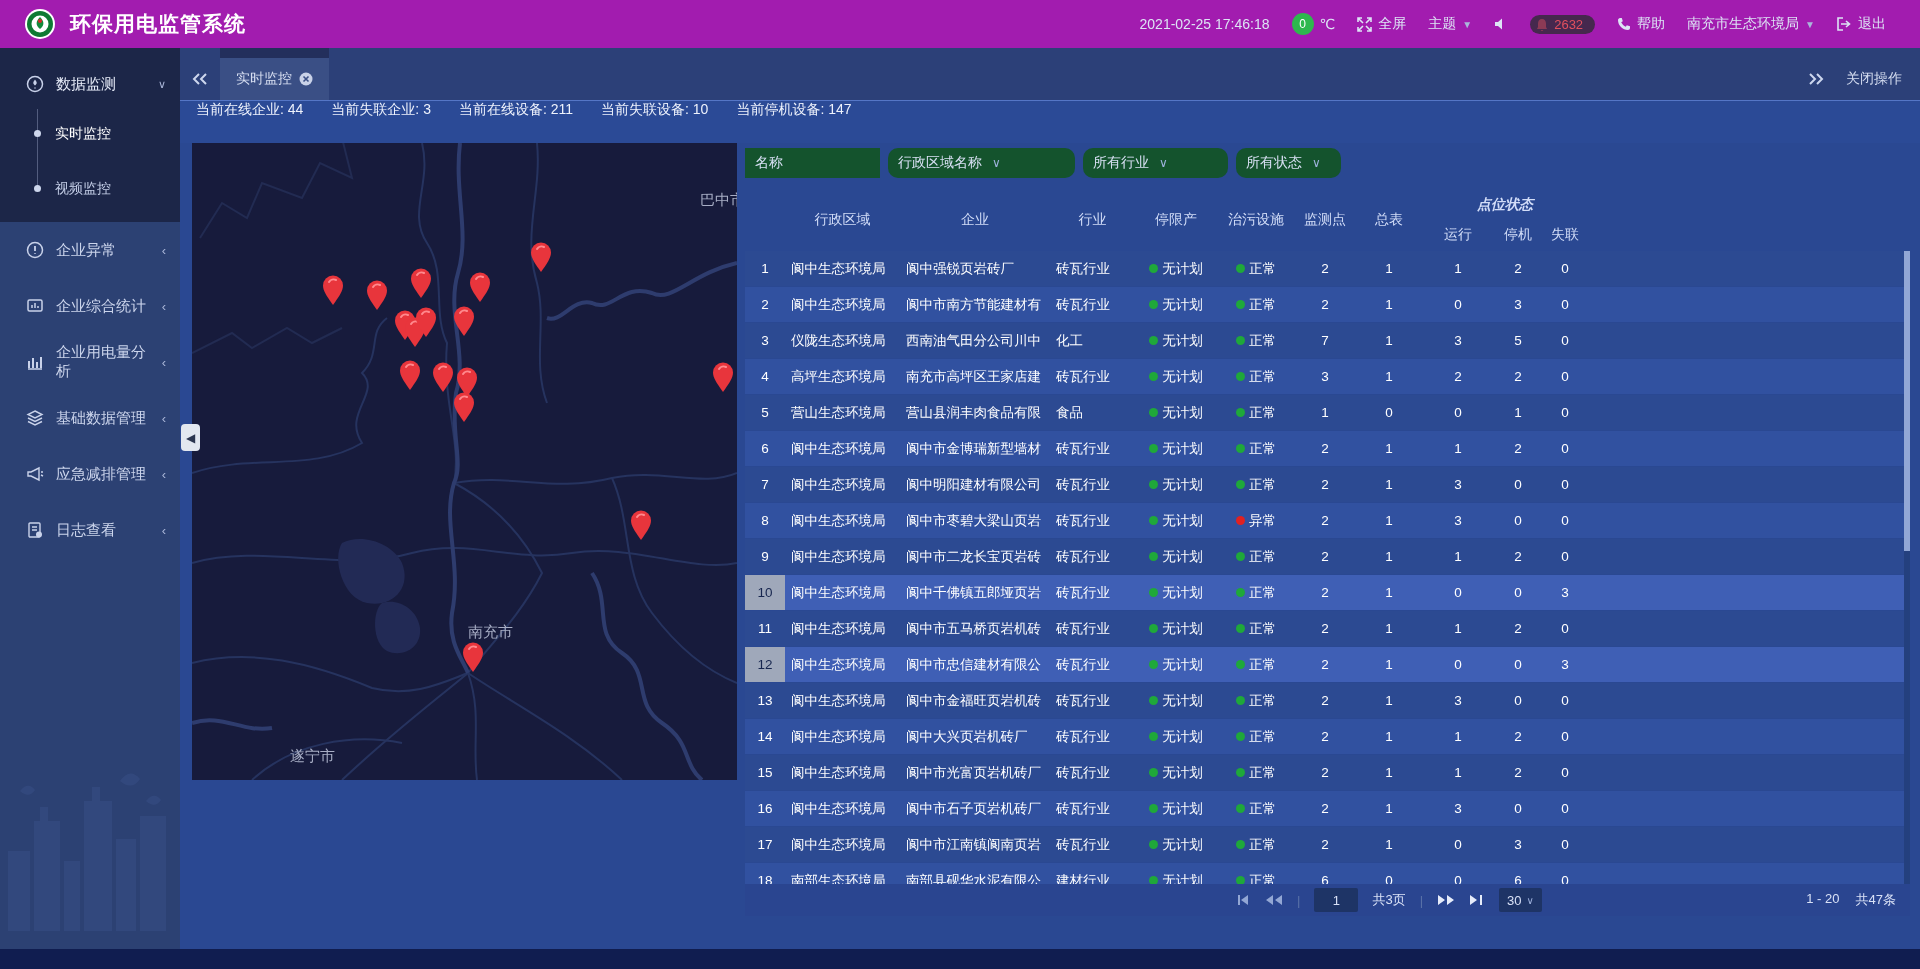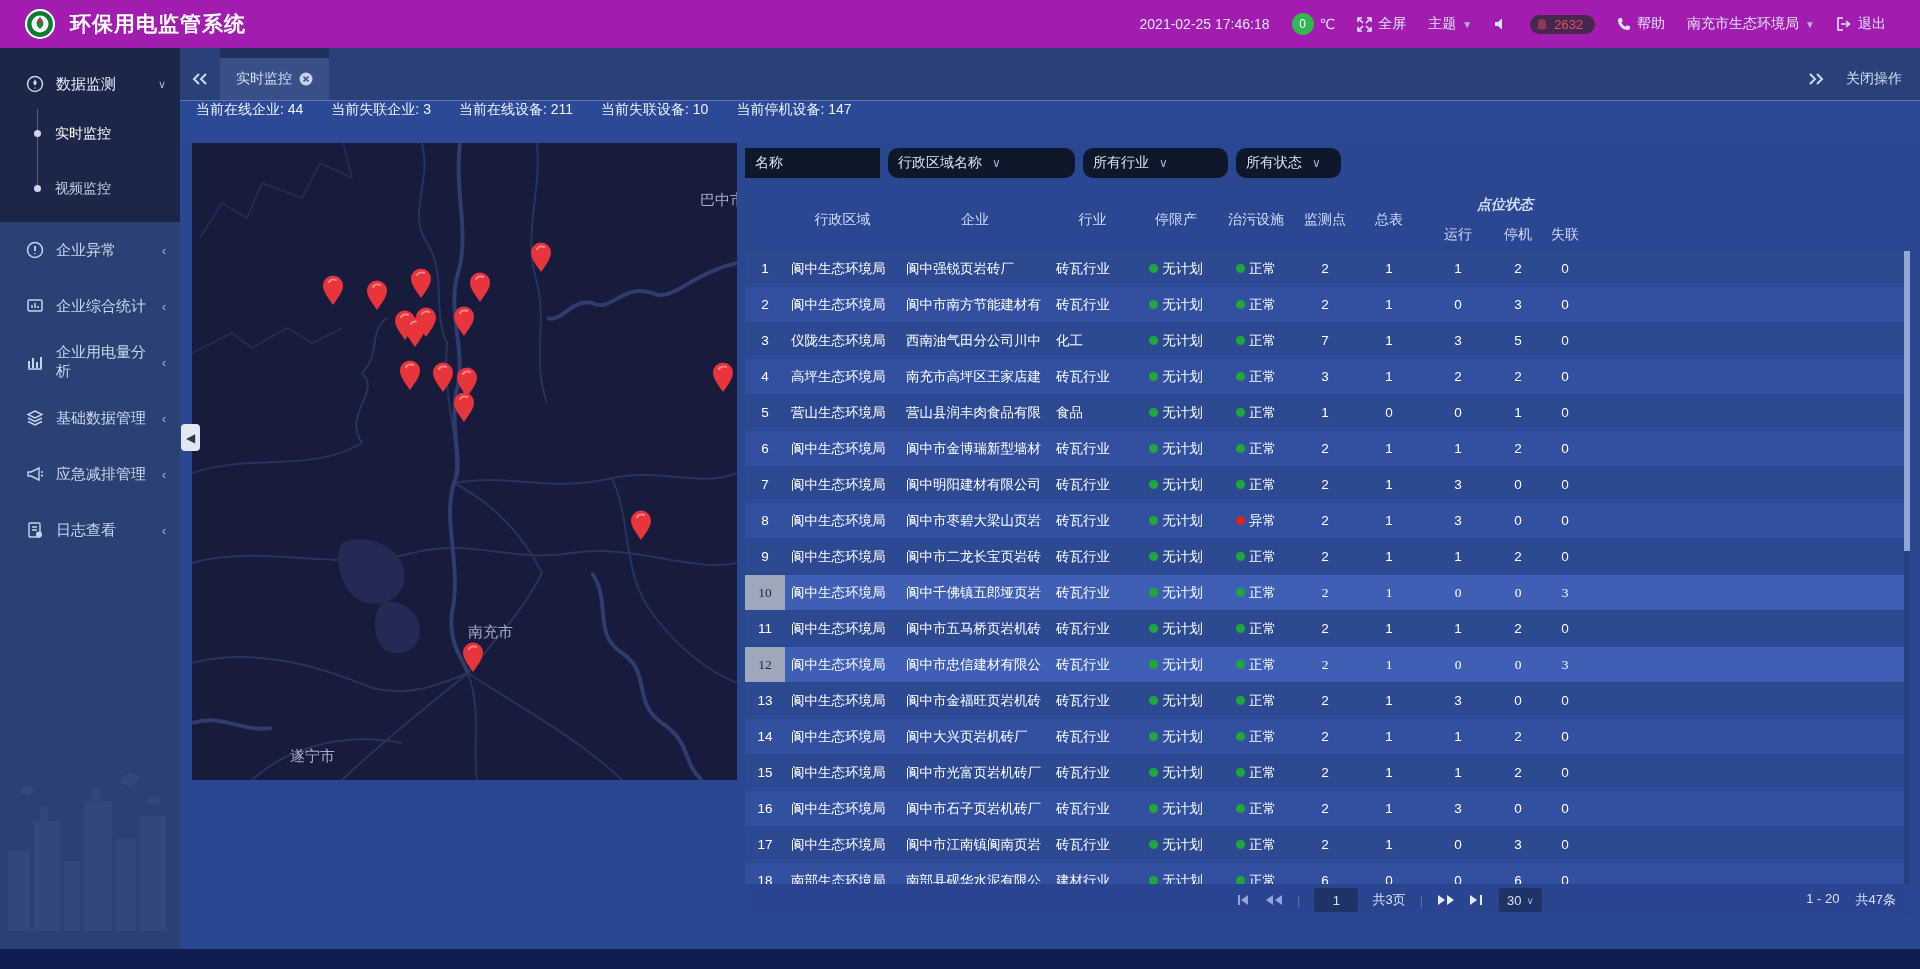--- a/index.html
+++ b/index.html
@@ -46,36 +46,36 @@
   
   .stats-strip { position:absolute; top:100px; left:180px; width:1740px; height:43px; background:#2b4a96; border-top:1px solid #5576c6; display:flex; gap:28px; padding-left:16px; font-size:14px; color:#eef2fc; z-index:9; }
   .stat-item { white-space:nowrap; }
 
   
   .map-panel { position:absolute; left:192px; top:143px; width:545px; height:637px; background:#171b3c; overflow:hidden; }
 
   
   .right-panel { position:absolute; left:745px; top:143px; width:1165px; height:773px; }
   .filter-row { position:absolute; top:5px; left:0; display:flex; gap:8px; }
-  .f-box { height:30px; background:#0f172a; color:#d8e0f4; font-size:14px; display:flex; align-items:center; padding:0 10px; }
+  .f-box { height:30px; background:#14532d; color:#d8e0f4; font-size:14px; display:flex; align-items:center; padding:0 10px; }
   .f-input { width:135px; }
   .f-sel { cursor:pointer;border-radius:10px; }
   .f-sel .v { color:#9fb2dd; font-size:12px; margin-left:10px; }
 
   .t-grid { display:grid; grid-template-columns:40px 115px 150px 85px 82px 78px 60px 68px 70px 50px 44px 1fr; }
   .thead { position:absolute; top:47px; left:0; width:1165px; height:60px; color:#d2ddf8; font-size:14px; }
   .thead .h { display:flex; align-items:center; justify-content:center; grid-row:1 / span 2; }
   .thead .gh { grid-row:1; grid-column:9 / span 3; display:flex; align-items:center; justify-content:center; font-style:italic; font-weight:bold; font-size:14px; }
   .thead .sh { grid-row:2; display:flex; align-items:center; justify-content:center; }
 
   .rows-wrap { position:absolute; top:108px; left:0; width:1165px; height:633px; overflow:hidden; }
   .trow { height:35px; margin-bottom:1px; font-size:13.5px; color:#fff; align-items:center; }
   .trow.odd { background:#2c4a92; }
   .trow.even { background:#3151a0; }
-  .trow.sel { background:#3f5fb5;font-family:Liberation Serif, serif; }
+  .trow.sel { background:#3f5fb5; }
   .cell { display:flex; align-items:center; justify-content:center; height:35px; overflow:hidden; white-space:nowrap; }
   .cell.left { justify-content:flex-start; padding-left:6px; }
   .numcell { display:flex; align-items:center; justify-content:center; height:35px; }
   .sel .numcell { background:#9fa8ba; color:#17264f; }
   .sdot { width:9px; height:9px; border-radius:50%; margin-right:4px; flex:0 0 9px; }
 
   .scrollbar { position:absolute; right:0; top:108px; width:6px; height:633px; background:#24407e; }
   .scrollbar .thumb { position:absolute; top:0; left:0; width:6px; height:300px; background:#92a7d6; }
 
   .pager { position:absolute; bottom:0; left:0; width:1165px; height:32px; background:#2a4590; display:flex; align-items:center; font-size:13px; color:#d9e1f6; }

